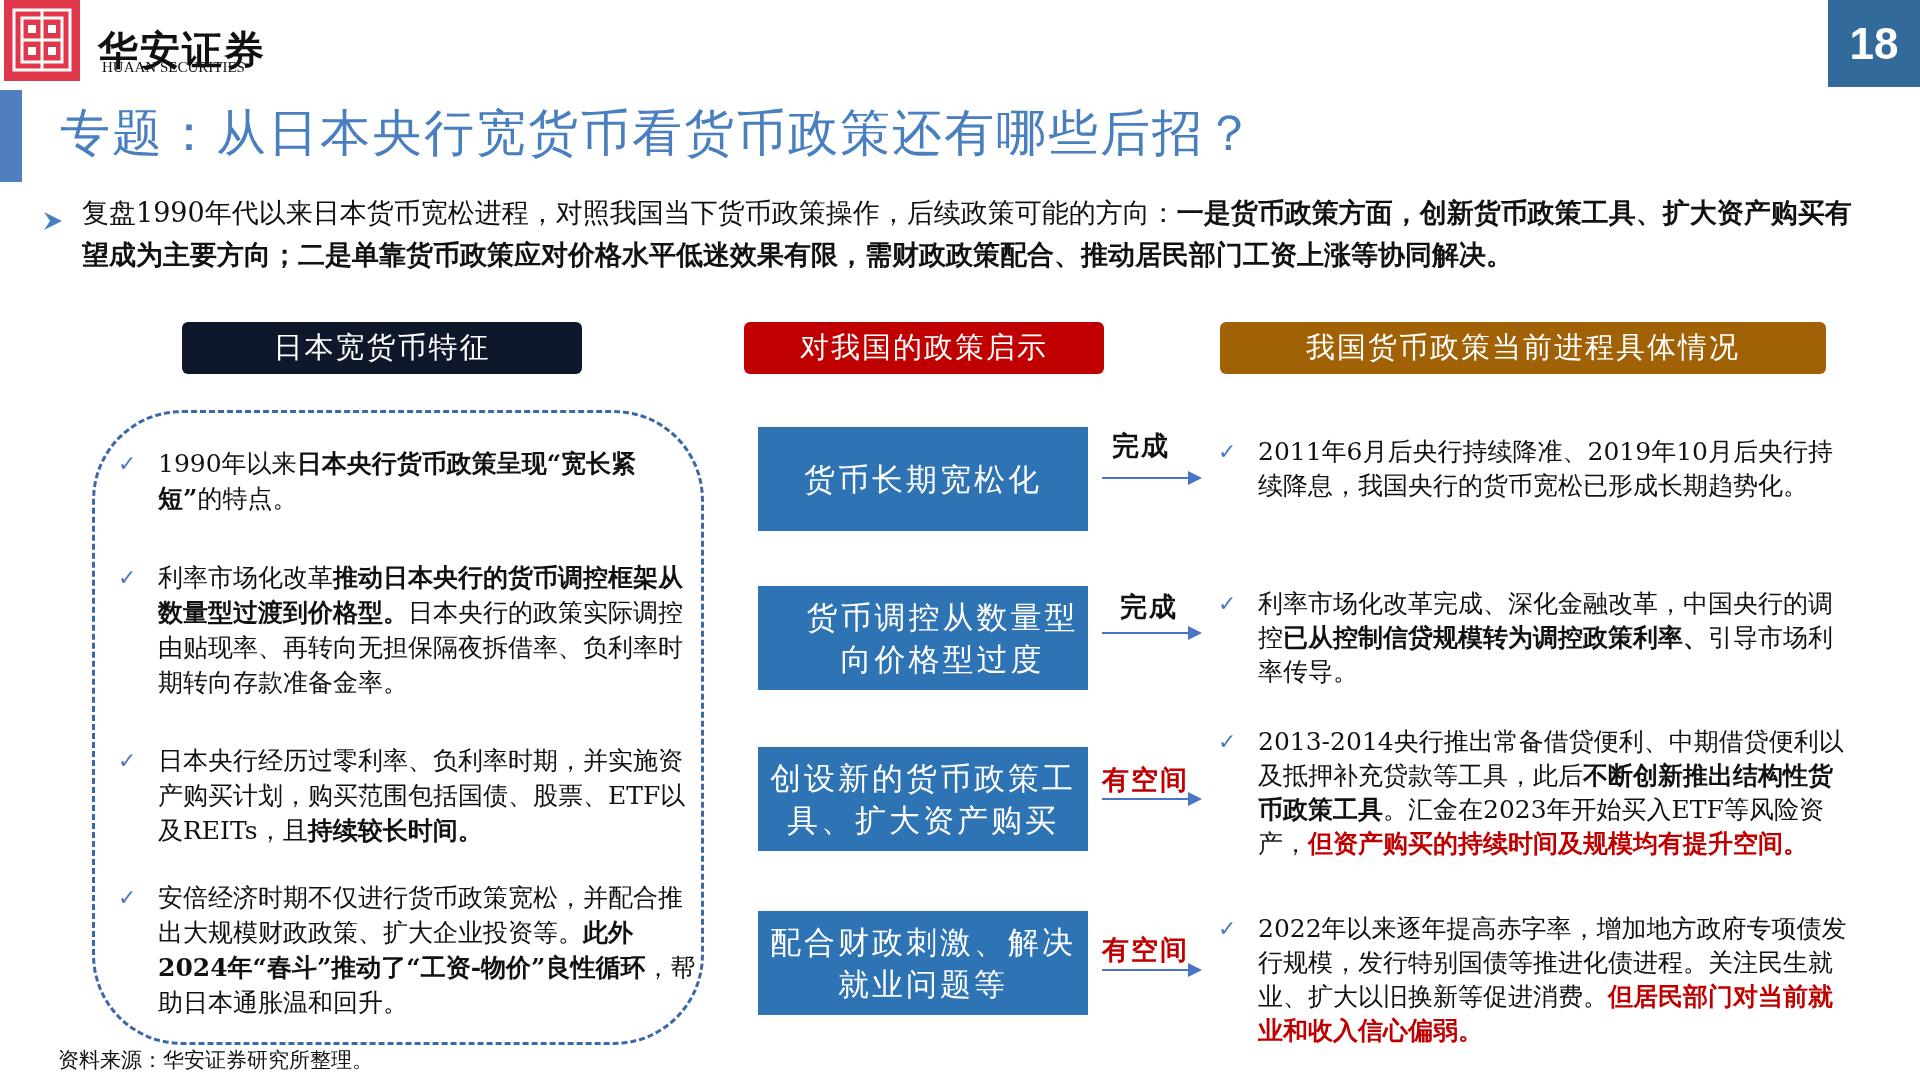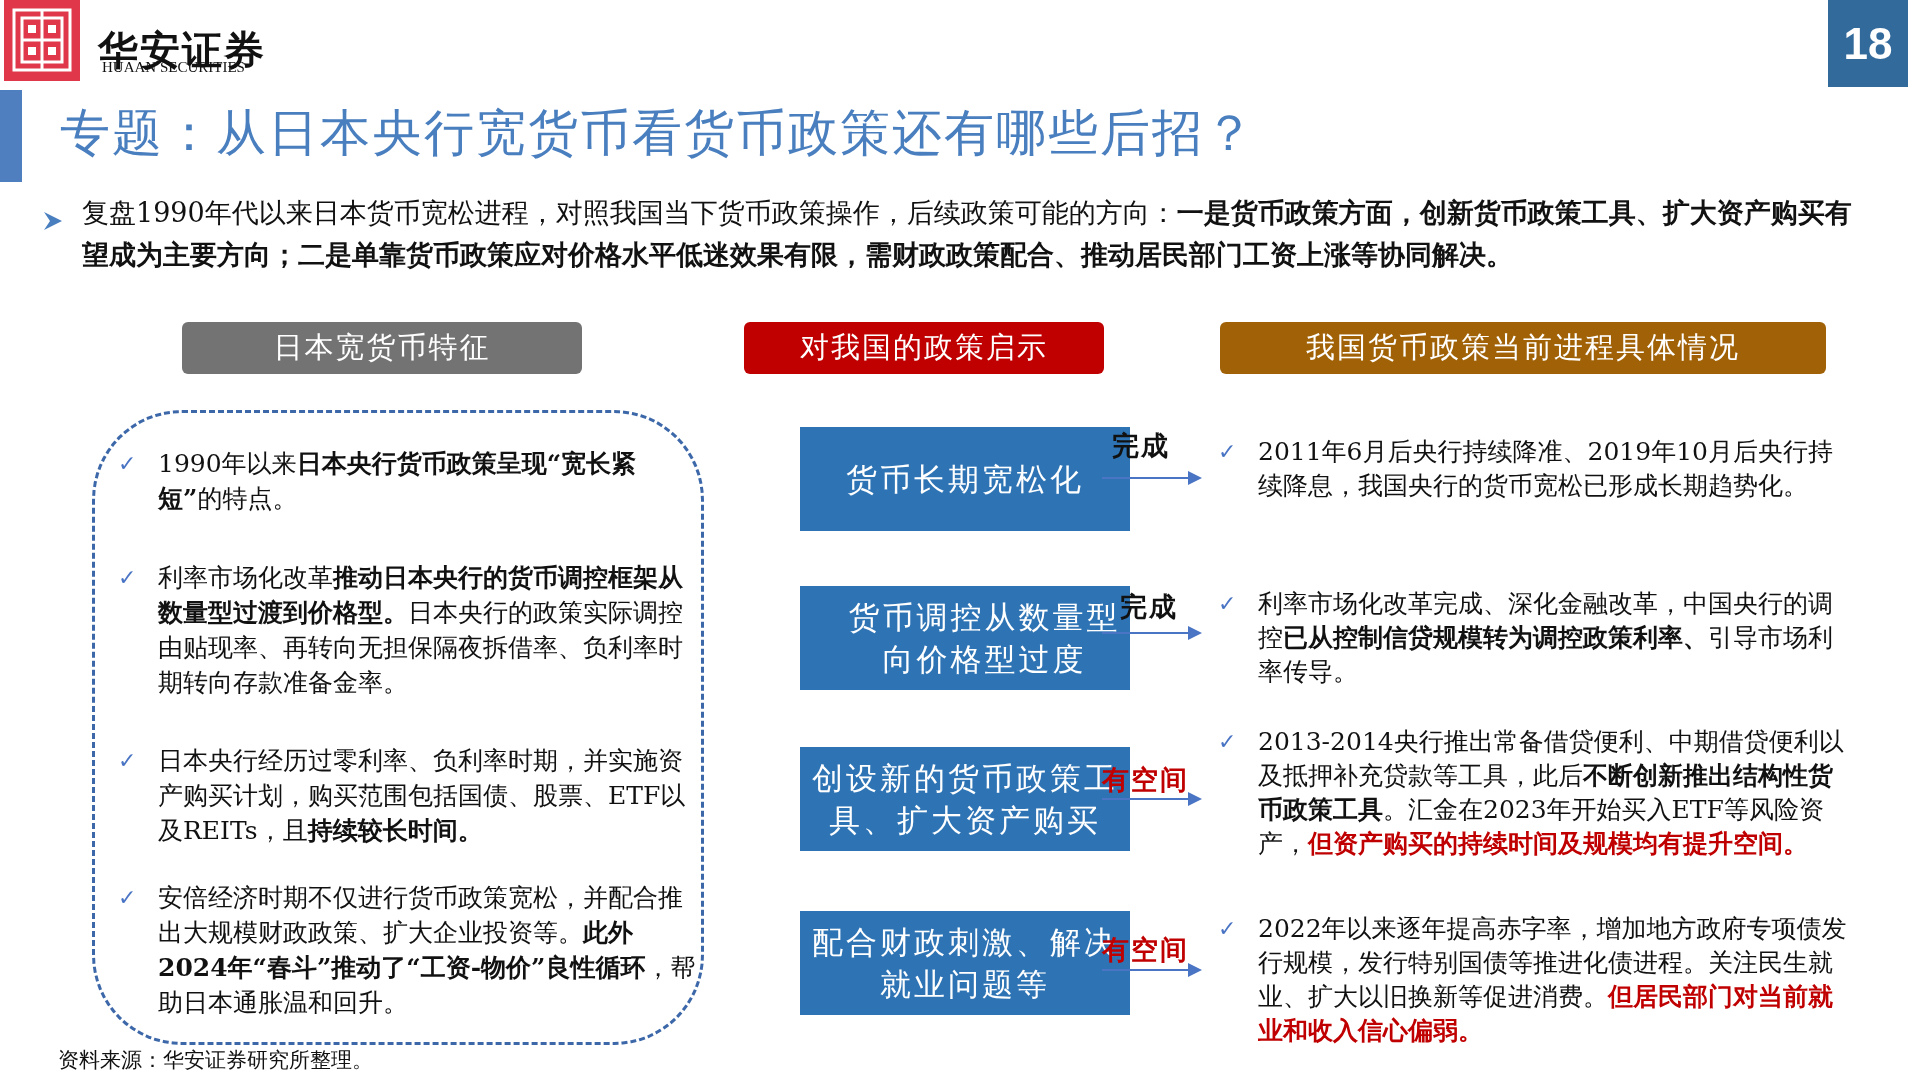--- a/index.html
+++ b/index.html
@@ -4,43 +4,43 @@
   <style>
     * { margin: 0; padding: 0; box-sizing: border-box; }
     html, body { width: 1920px; height: 1080px; background: #ffffff; overflow: hidden; }
     body { position: relative; font-family: "DejaVu Serif", "Liberation Serif", serif; color: #111; }
 
     .logo-box { position: absolute; left: 4px; top: 0; width: 76px; height: 81px; background: #e0384a; }
     .logo-box svg { position: absolute; left: 8px; top: 8px; }
     .logo-cn { position: absolute; left: 98px; top: 10px; font-size: 40px; font-weight: bold; color: #111; font-family: "DejaVu Serif", serif; letter-spacing: 2px; margin-top: 13px; }
     .logo-en { position: absolute; left: 102px; top: 59px; font-size: 15px; color: #111; font-family: "Liberation Serif", serif; }
 
-    .page-badge { position: absolute; left: 1828px; top: 0; width: 80px; height: 87px; background: #336a9c; color: #fff; font-family: "Liberation Sans", sans-serif; font-weight: bold; font-size: 44px; display: flex; align-items: center; justify-content: center; }
+    .page-badge { position: absolute; left: 1828px; top: 0; width: 92px; height: 87px; background: #336a9c; color: #fff; font-family: "Liberation Sans", sans-serif; font-weight: bold; font-size: 44px; display: flex; align-items: center; justify-content: center; }
 
     .title-accent { position: absolute; left: 0; top: 90px; width: 22px; height: 92px; background: #4f7fbf; }
     .page-title { position: absolute; left: 60px; top: 100px; font-size: 50px; color: #4a7fbf; font-family: "DejaVu Serif", serif; letter-spacing: 2px; }
 
     .summary { position: absolute; left: 42px; top: 192px; width: 1810px; font-size: 27px; line-height: 42px; color: #111; }
     .summary .bullet-arrow { position: absolute; left: 0; top: 10px; }
     .summary .text { padding-left: 40px; }
     .summary b { font-weight: bold; }
 
     .header-pill { position: absolute; height: 52px; border-radius: 6px; color: #fff; font-size: 29px; display: flex; align-items: center; justify-content: center; letter-spacing: 2px; }
-    .hp-blue { left: 182px; top: 322px; width: 400px; background: #737373; }
+    .hp-blue { left: 182px; top: 322px; width: 400px; background: #0f172a; }
     .hp-red { left: 744px; top: 322px; width: 360px; background: #c00000; }
     .hp-orange { left: 1220px; top: 322px; width: 606px; background: #a16207; }
 
     .dashed-panel { position: absolute; left: 92px; top: 410px; width: 612px; height: 635px; border: 3px dashed #3c67a8; border-radius: 90px; }
 
     .left-item { position: absolute; left: 118px; width: 580px; font-size: 25px; line-height: 35px; color: #111; }
     .left-item .check { position: absolute; left: 0; top: 0; color: #4a74c4; font-size: 22px; font-family: "DejaVu Sans", sans-serif; }
     .left-item .txt { padding-left: 40px; }
     .left-item b { font-weight: bold; }
 
-    .mid-box { position: absolute; left: 800px; width: 330px; height: 104px; background: #2e74b5; color: #fff; font-size: 31px; line-height: 42px; display: flex; align-items: center; justify-content: center; text-align: center; letter-spacing: 3px; padding: 0 8px; }
+    .mid-box { position: absolute; left: 758px; width: 330px; height: 104px; background: #2e74b5; color: #fff; font-size: 31px; line-height: 42px; display: flex; align-items: center; justify-content: center; text-align: center; letter-spacing: 3px; padding: 0 8px; }
 
     .status-label { position: absolute; font-size: 27px; font-weight: bold; letter-spacing: 2px; }
     .status-done { color: #111; }
     .status-room { color: #c00000; text-align: center; }
 
     .arrow { position: absolute; height: 14px; }
     .arrow .line { position: absolute; left: 0; top: 6px; height: 2px; background: #4a74c4; }
     .arrow .head { position: absolute; top: 0; width: 0; height: 0; border-top: 7px solid transparent; border-bottom: 7px solid transparent; border-left: 14px solid #4a74c4; }
 
     .right-item { position: absolute; left: 1218px; width: 630px; font-size: 25px; line-height: 34px; color: #111; }

